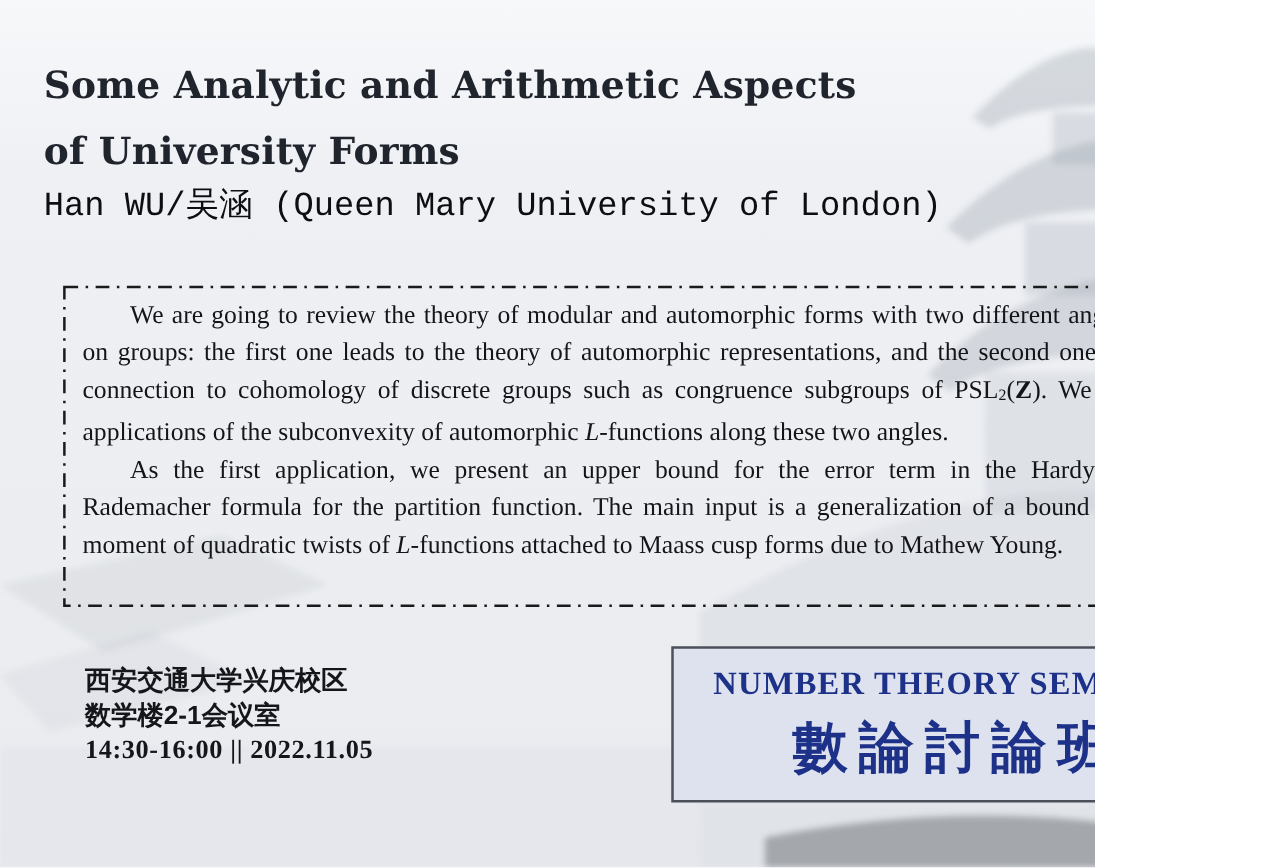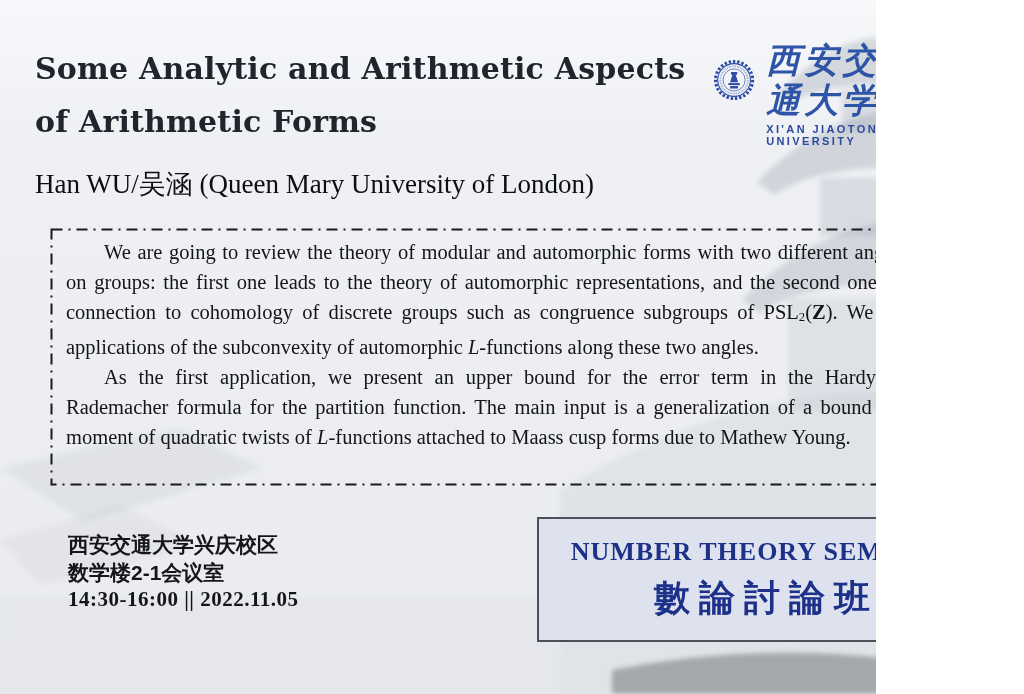--- a/index.html
+++ b/index.html
@@ -13,22 +13,22 @@
   .bg{position:absolute;left:0;top:0;z-index:0;filter:blur(2.5px);}
   .fg{position:absolute;z-index:1;}
 
   
   .title{
     left:35px;top:42px;width:700px;
     font-family:"DejaVu Serif",serif;font-weight:700;
     font-size:30px;line-height:53px;color:#20242c;letter-spacing:.2px;
   }
   .speaker{
-    left:35px;top:166px;width:720px;
-    font-family:Liberation Serif, serif;font-size:27px;color:#0d0e12;
+    left:35px;top:145px;width:720px;
+    font-family:Liberation Mono, monospace;font-size:27px;color:#0d0e12;
   }
 
   
   .logo{left:712px;top:40px;display:flex;align-items:flex-start;}
   .logo-text{margin-left:10px;}
   .calligraphy{
     font-family:"DejaVu Serif",serif;font-style:italic;font-weight:700;
     font-size:34px;line-height:40px;color:#2e54a7;letter-spacing:4px;
   }
   .latin-name{
@@ -63,21 +63,21 @@
     left:537px;top:517px;width:450px;height:125px;box-sizing:border-box;
     border:2px solid #4b505a;display:flex;flex-direction:column;
     align-items:center;justify-content:center;gap:7px;
   }
   .sem-en{
     font-family:"Liberation Serif",serif;font-weight:700;
     font-size:26px;letter-spacing:1px;
   }
   .sem-zh{
     font-family:"DejaVu Serif",serif;font-weight:600;
-    font-size:36px;letter-spacing:9px;text-indent:9px;
+    font-size:44px;letter-spacing:9px;text-indent:9px;
   }
 </style>
 </head>
 <body>
 
 <div class="poster">
 
   <svg class="bg" width="1024" height="694" viewBox="0 0 1024 694" aria-hidden="true">
     <g fill="#8e97a3">
 
@@ -102,44 +102,25 @@
     <path d="M0,540 L120,505 L200,545 L40,585 Z" fill="#7e858e" opacity="0.07"></path>
 
     <rect y="598" width="1024" height="96" fill="#e1e4e9" opacity="0.55"></rect>
 
     <path d="M612,670 Q775,638 934,665 L934,694 L612,694 Z" fill="#585e64" opacity="0.45"></path>
     <rect x="988" y="590" width="36" height="20" fill="#9aa0a8" opacity="0.4"></rect>
   </svg>
 
   <div class="fg title">
     <div>Some Analytic and Arithmetic Aspects</div>
-    <div>of Arithmetic Forms</div>
+    <div>of University Forms</div>
   </div>
 
   <div class="fg speaker">Han WU/吴涵 (Queen Mary University of London)</div>
 
-  <div class="fg logo">
-    <svg width="80" height="80" viewBox="0 0 100 100" aria-hidden="true">
-      <g fill="none" stroke="#2d4da5">
-        <circle cx="50" cy="50" r="42" stroke-width="7" stroke-dasharray="5.5 4.2"></circle>
-        <circle cx="50" cy="50" r="37" stroke-width="2.5"></circle>
-        <circle cx="50" cy="50" r="31" stroke-width="4" stroke-dasharray="1.2 2.6" opacity="0.75"></circle>
-        <circle cx="50" cy="50" r="25" stroke-width="1.5"></circle>
-      </g>
-      <g fill="#2d4da5">
-        <path d="M43,32 h14 v6 h-3.4 l5.6,17 h-18.4 l5.6,-17 h-3.4 Z"></path>
-        <rect x="37" y="57" width="26" height="4.5"></rect>
-        <rect x="41" y="63.5" width="18" height="6" rx="1"></rect>
-      </g>
-    </svg>
-    <div class="logo-text">
-      <div class="calligraphy">西安交通大学</div>
-      <div class="latin-name">XI'AN JIAOTONG UNIVERSITY</div>
-    </div>
-  </div>
 
   <section class="fg abstract">
     <svg class="dash-border" width="953" height="258" viewBox="0 0 953 258" aria-hidden="true">
       <rect x="1.5" y="1.5" width="950" height="255" fill="none" stroke="#1a1a1a" stroke-width="2" stroke-dasharray="11 6 2 6"></rect>
     </svg>
     <p><span>We are going to review the theory of modular and automorphic forms with two different angles centered on groups: the first one leads to the theory of automorphic representations, and the second one leads to the connection to cohomology of discrete groups such as congruence subgroups of PSL</span><span class="sg-sub">2</span><span>(</span><span class="sg-b">Z</span><span>). We include two applications of the subconvexity of automorphic </span><span class="sg-i">L</span><span>-functions along these two angles.</span></p>
     <p><span>As the first application, we present an upper bound for the error term in the Hardy-Ramanujan-Rademacher formula for the partition function. The main input is a generalization of a bound of the cubic moment of quadratic twists of </span><span class="sg-i">L</span><span>-functions attached to Maass cusp forms due to Mathew Young.</span></p>
   </section>
 
   <div class="fg venue">

